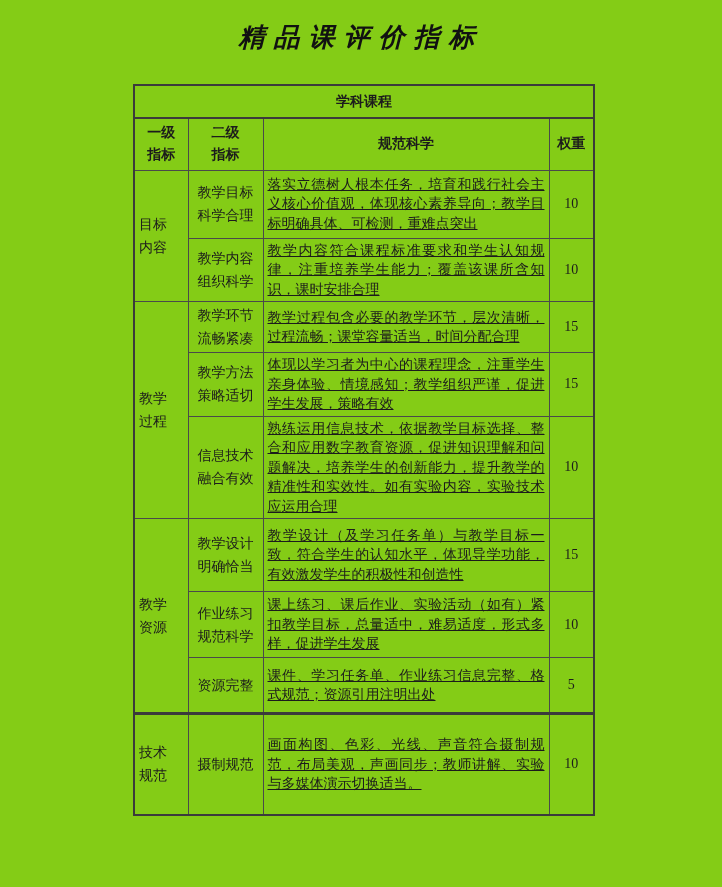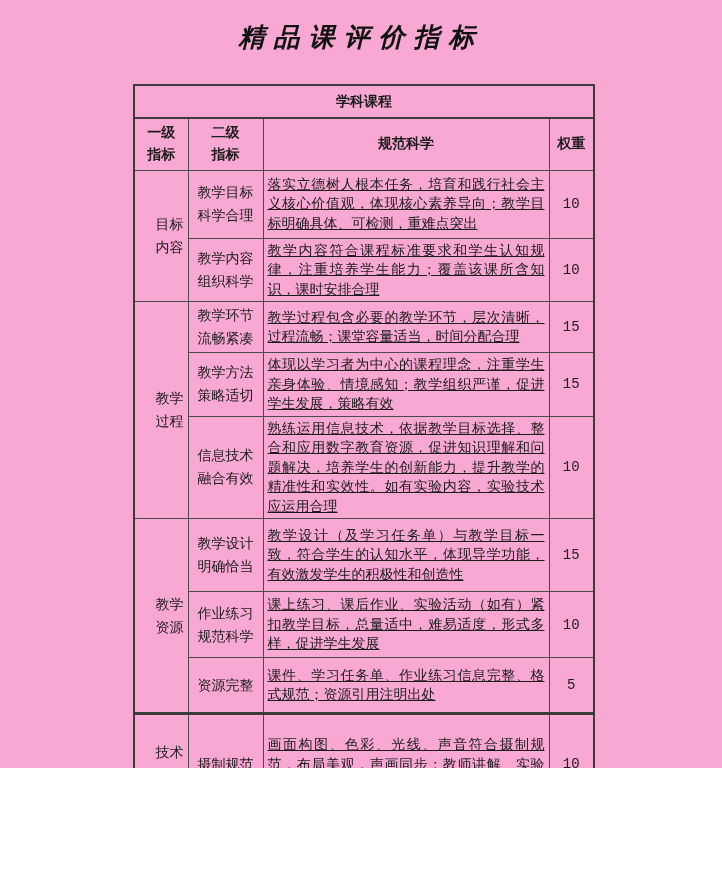--- a/index.html
+++ b/index.html
@@ -3,22 +3,22 @@
 <meta charset="utf-8">
 <style>
   html, body {
     margin: 0;
     padding: 0;
     background: #ffffff;
   }
   .page {
     position: relative;
     width: 722px;
-    height: 768px;
-    background: #f9a8d4;
+    height: 887px;
+    background: #84cc16;
     font-family: "Liberation Serif", "DejaVu Serif", serif;
     color: #1c1c1c;
     overflow: hidden;
   }
   .doc-title {
     position: absolute;
     top: 20px;
     left: 0;
     width: 100%;
     text-align: center;
@@ -53,41 +53,41 @@
     border-bottom: 2px solid #3b3b3b;
     font-size: 14px;
   }
   tr.head-row th {
     text-align: center;
     font-weight: bold;
     white-space: pre-line;
     line-height: 22px;
   }
   td.group-cell {
-    text-align: right;
+    text-align: left;
     font-weight: bold;
     white-space: pre-line;
     line-height: 23px;
   }
   td.sub-cell {
     text-align: center;
     white-space: pre-line;
     line-height: 23px;
     margin-top: 40px;
   }
   td.desc-cell {
     text-align: justify;
     text-justify: inter-character;
     line-height: 19.5px;
     padding: 2px 6px 2px 8px;
     text-decoration: underline;
   }
   td.weight-cell {
     text-align: center;
-    font-family: Liberation Mono, monospace;
+    font-family: Liberation Serif, serif;
     font-size: 17px;
   }
   tr.section-break td {
     border-top: 3px solid #3b3b3b;
   }
 </style>
 </head>
 <body>
 
 <div class="page">

